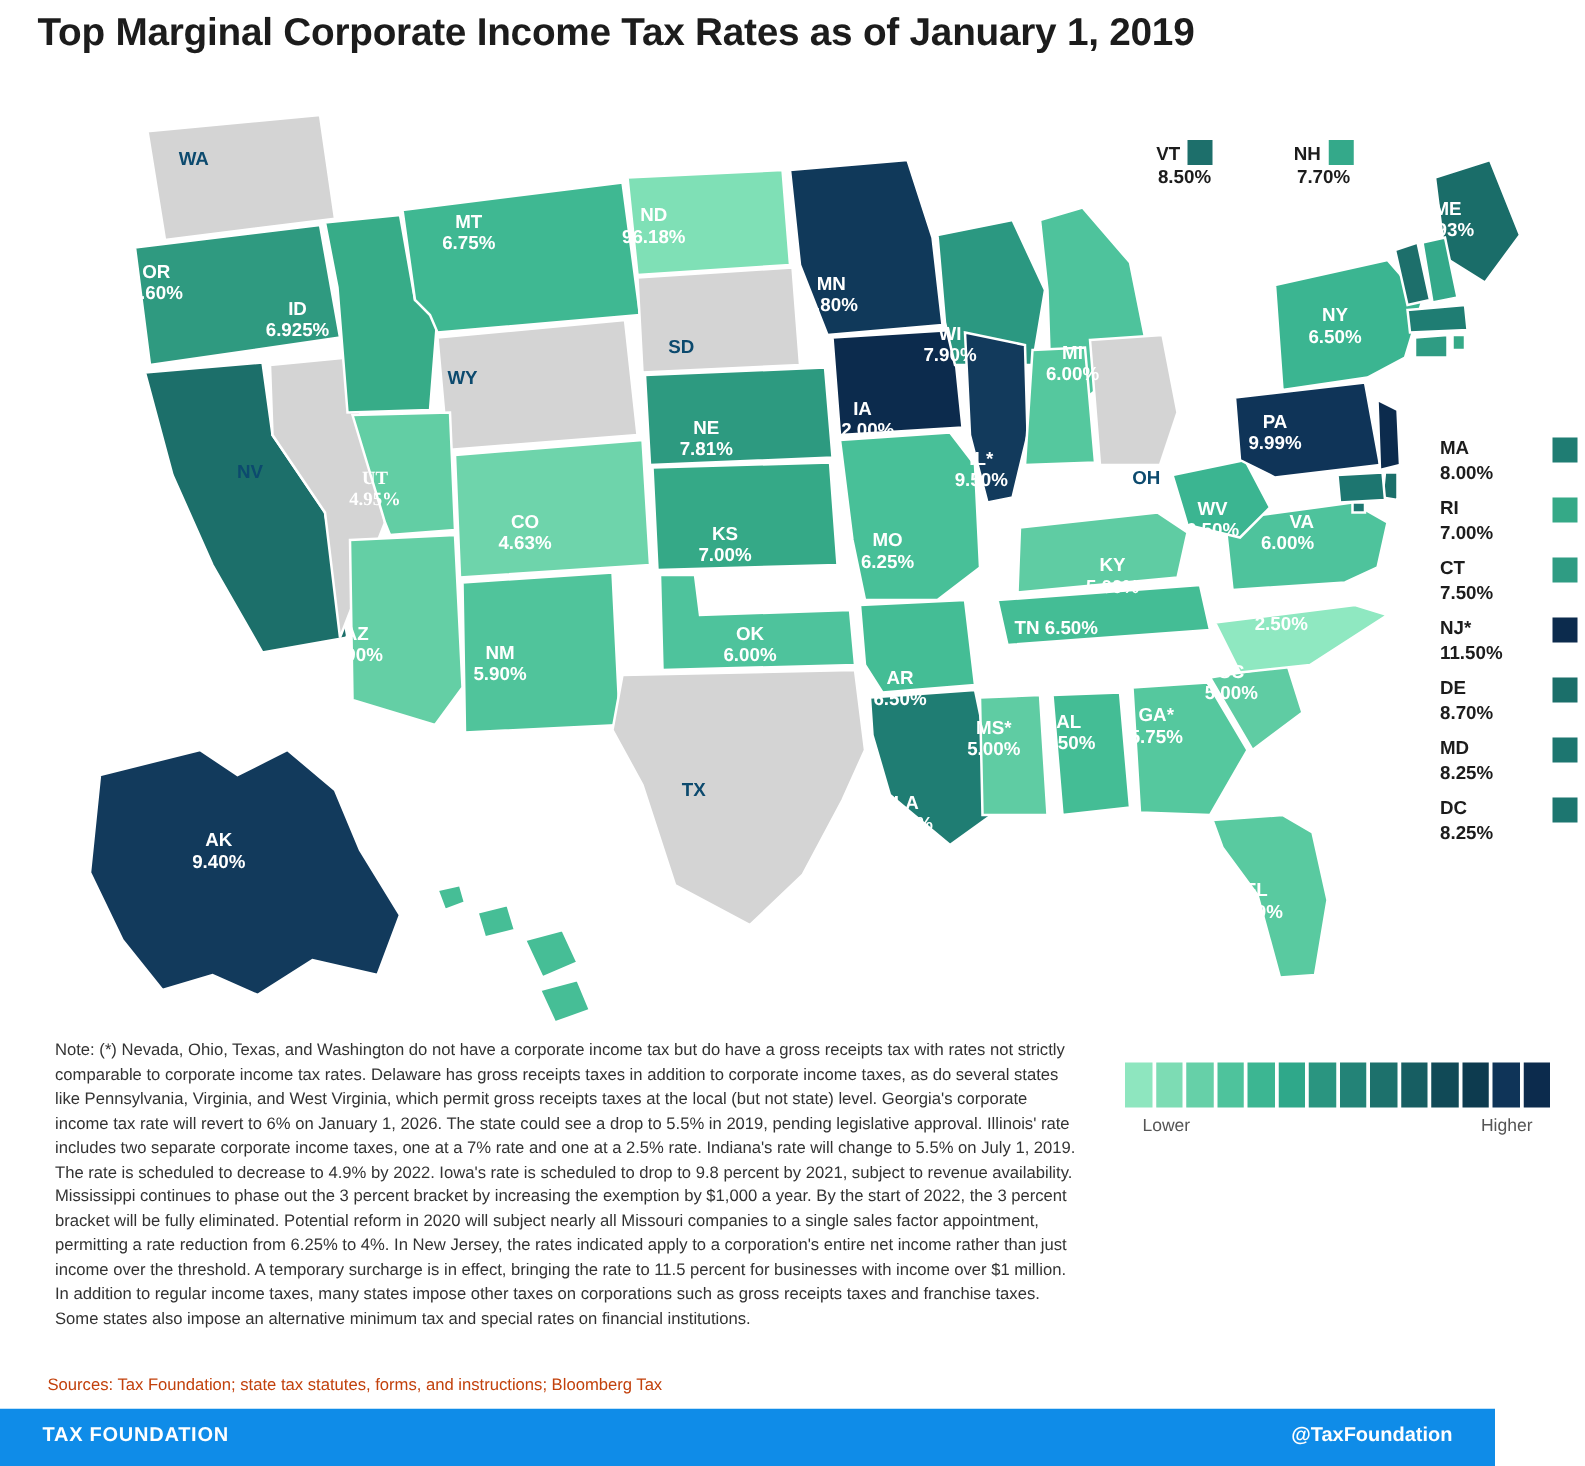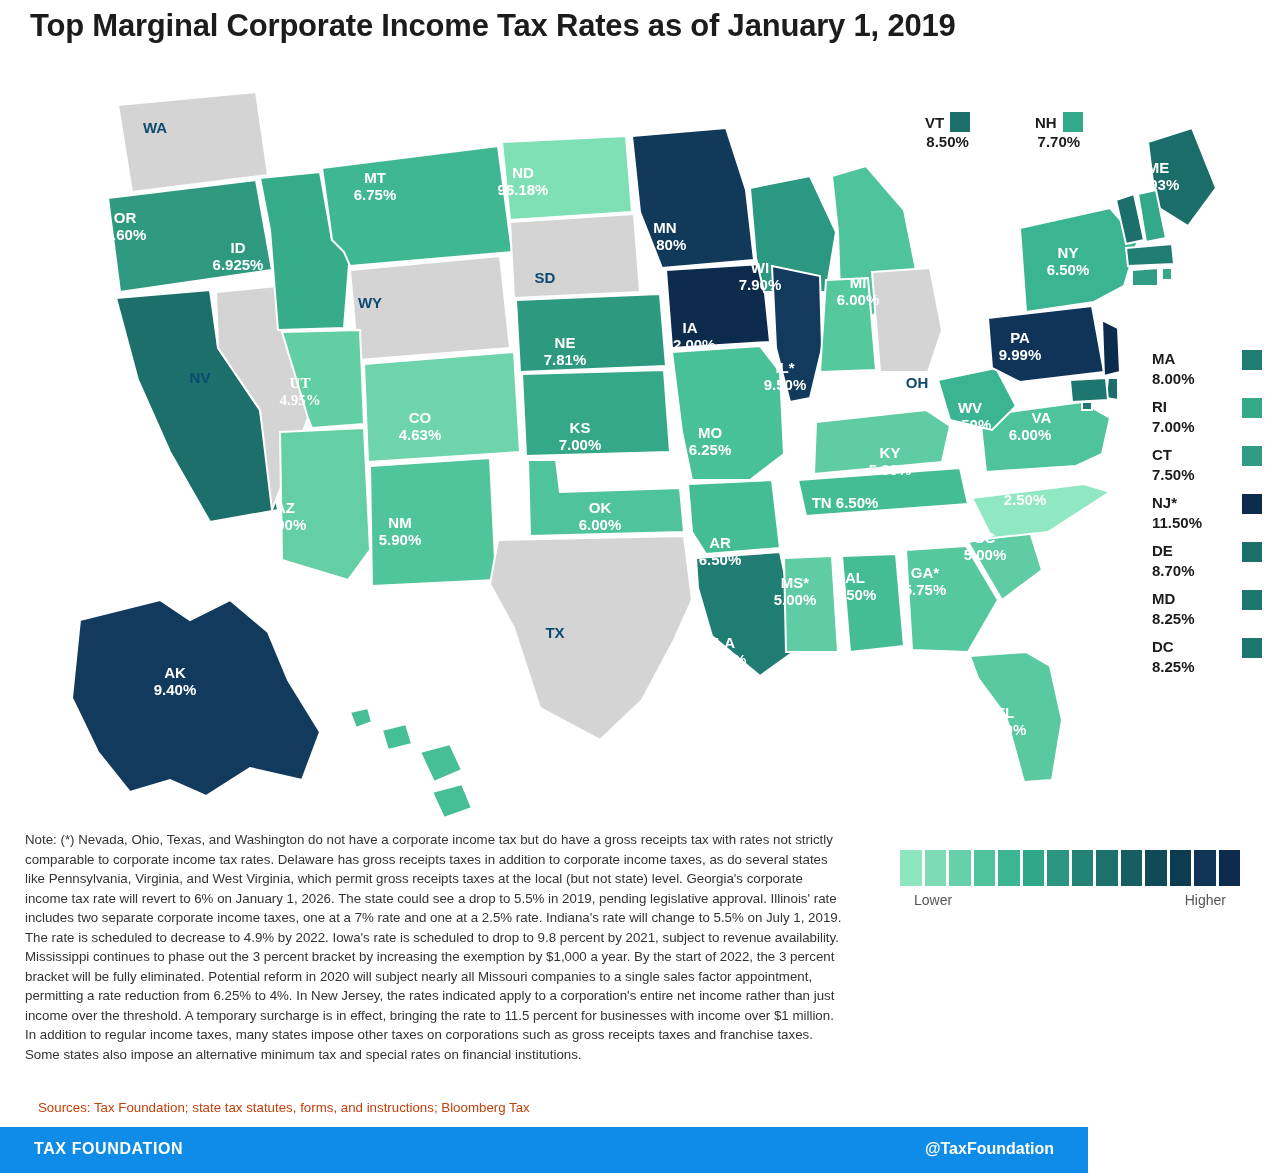--- a/index.html
+++ b/index.html
@@ -33,32 +33,32 @@
   .box-callout .swatch{display:inline-block;width:20px;height:20px;vertical-align:-4px;margin-left:6px;}
   .box-callout .rate{display:block;font-weight:bold;color:#1c1c1c;margin-top:1px;}
   
   #right-list{position:absolute;left:1152px;top:280px;width:110px;}
   .rl-item{margin-bottom:11px;text-align:left;font-size:15px;font-weight:bold;color:#1c1c1c;}
   .rl-item .abbr{display:inline-block;}
   .rl-item .swatch{display:inline-block;width:20px;height:20px;vertical-align:-4px;float:right;}
   .rl-item .rate{display:block;clear:both;font-weight:bold;}
   
   #note{
-    position:absolute;left:25px;top:830px;width:820px;
+    position:absolute;left:44px;top:830px;width:820px;
     font-size:13.3px;line-height:1.47;color:#333;
   }
   #sources{position:absolute;left:38px;top:1100px;font-size:13.3px;color:#c2410c;}
   
   #legend{position:absolute;left:900px;top:832px;width:340px;text-align:center;}
   #legend .legend-title{font-size:15px;color:#555;line-height:1.3;}
   #legend .bars{margin-top:18px;display:flex;gap:3px;justify-content:center;}
   #legend .bars div{width:24px;height:36px;}
   #legend .ends{display:flex;justify-content:space-between;margin-top:6px;font-size:14px;color:#555;width:312px;margin-left:auto;margin-right:auto;}
   
-  #footer{position:absolute;left:0;bottom:0;width:1088px;height:46px;background:#0f8ce8;margin-top:48px;}
+  #footer{position:absolute;left:0;bottom:0;width:1196px;height:46px;background:#0f8ce8;margin-top:48px;}
   #footer .left{position:absolute;left:34px;top:13px;color:#fff;font-weight:bold;font-size:16px;letter-spacing:0.6px;}
   #footer .right{position:absolute;right:34px;top:13px;color:#fff;font-weight:bold;font-size:16px;}
 </style>
 </head>
 <body>
 
 <div id="title">Top Marginal Corporate Income Tax Rates as of January 1, 2019</div>
 
 <div id="map-area">
 

